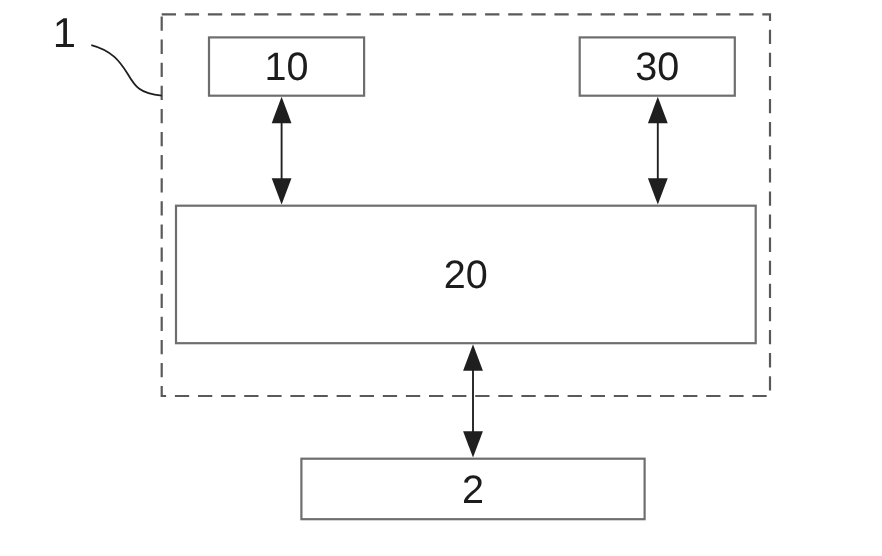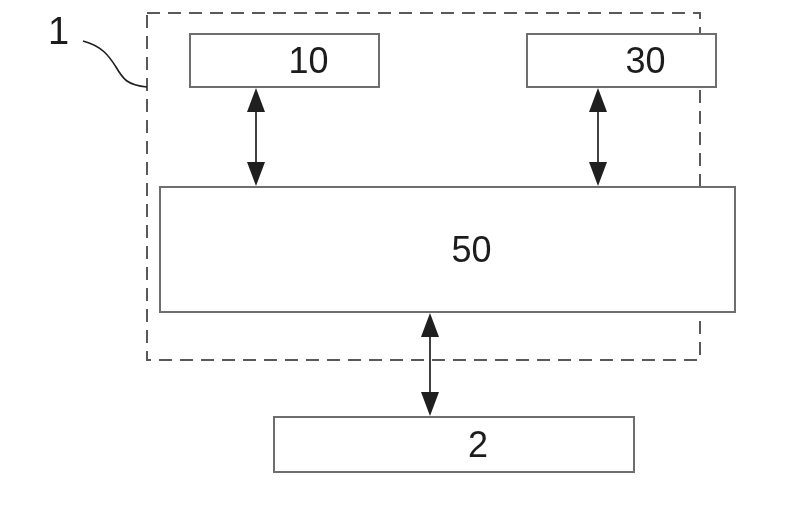--- a/index.html
+++ b/index.html
@@ -18,21 +18,20 @@
     position: absolute; left: 0; top: 0;
   }
   .box {
     position: absolute;
     display: flex; align-items: center; justify-content: center;
     border: 2px solid var(--box-border, #6e6e6e);
     background: #ffffff;
     color: var(--text, #1c1c1c);
     font-size: 36px;
     line-height: 1;
-    padding-left: 48px;
   }
   #box10 { left: 189px; top: 33px;  width: 139px; height: 51px; }
   #box20 { left: 526px; top: 33px;  width: 139px; height: 51px; }
   #box30 { left: 159px; top: 186px; width: 525px; height: 123px; }
   #box2  { left: 273px; top: 416px; width: 310px; height: 53px; }
   .ref-label {
     position: absolute;
     left: 48px; top: 12px;
     font-size: 38px;
     color: var(--text, #1c1c1c);
@@ -86,20 +85,20 @@
 
   <div class="box" id="box10">
     <span>10</span>
   </div>
 
   <div class="box" id="box20">
     <span>30</span>
   </div>
 
   <div class="box" id="box30">
-    <span>50</span>
+    <span>20</span>
   </div>
 
   <div class="box" id="box2">
     <span>2</span>
   </div>
 
 </div>
 
 </body></html>

